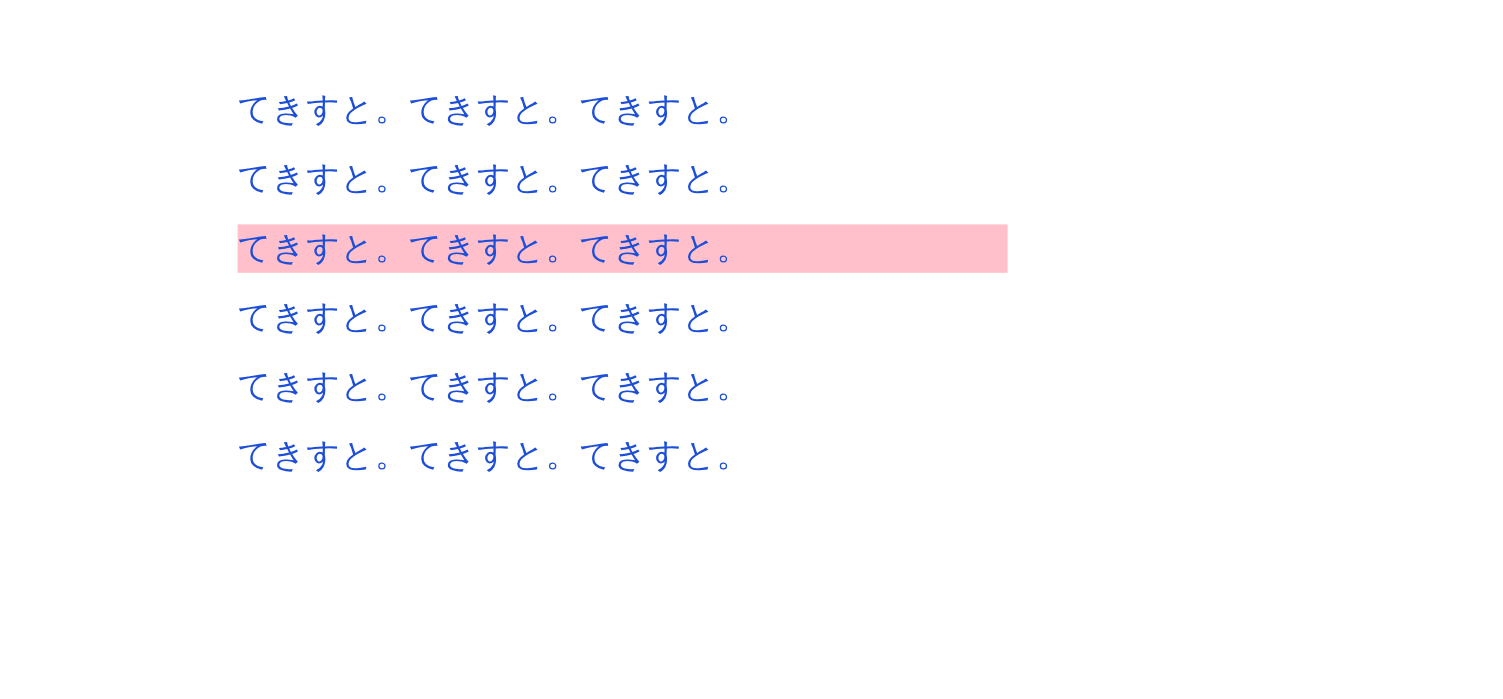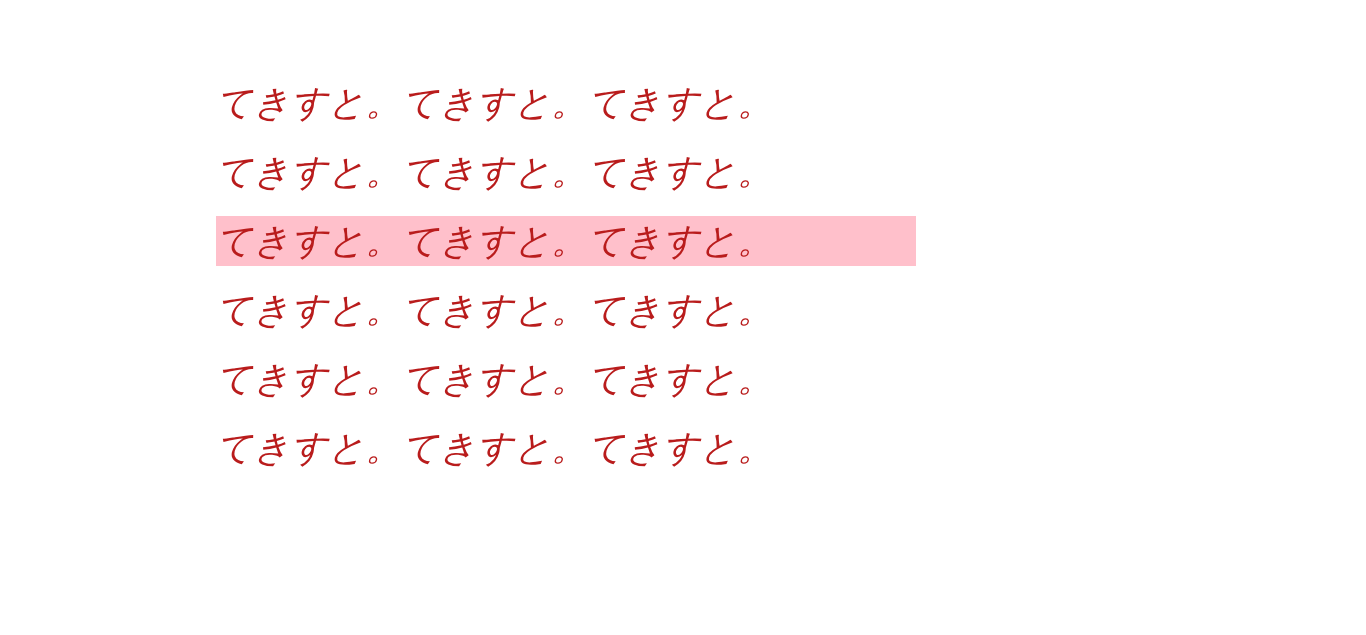--- a/index.html
+++ b/index.html
@@ -12,27 +12,26 @@
       height: 635px;
       background: #ffffff;
       font-family: "Hiragino Kaku Gothic ProN", "Meiryo", sans-serif;
       padding-top: 85px;
       padding-left: 216px;
     }
     .text-container {
       width: 700px;
     }
     .text-line {
-      font-size: 36px;
+      font-size: 30px;
       line-height: 1.0;
-      color: #b91c1c;
+      color: #1d4ed8;
       white-space: nowrap;
       margin-bottom: 33px;
       letter-spacing: 0.5px;
-      font-style: italic;
     }
     .text-line:last-child {
       margin-bottom: 0;
     }
     .highlighted {
       background-color: #ffc0cb;
       display: inline-block;
       padding: 7px 0;
       margin-bottom: 26px;
       margin-top: -7px;

